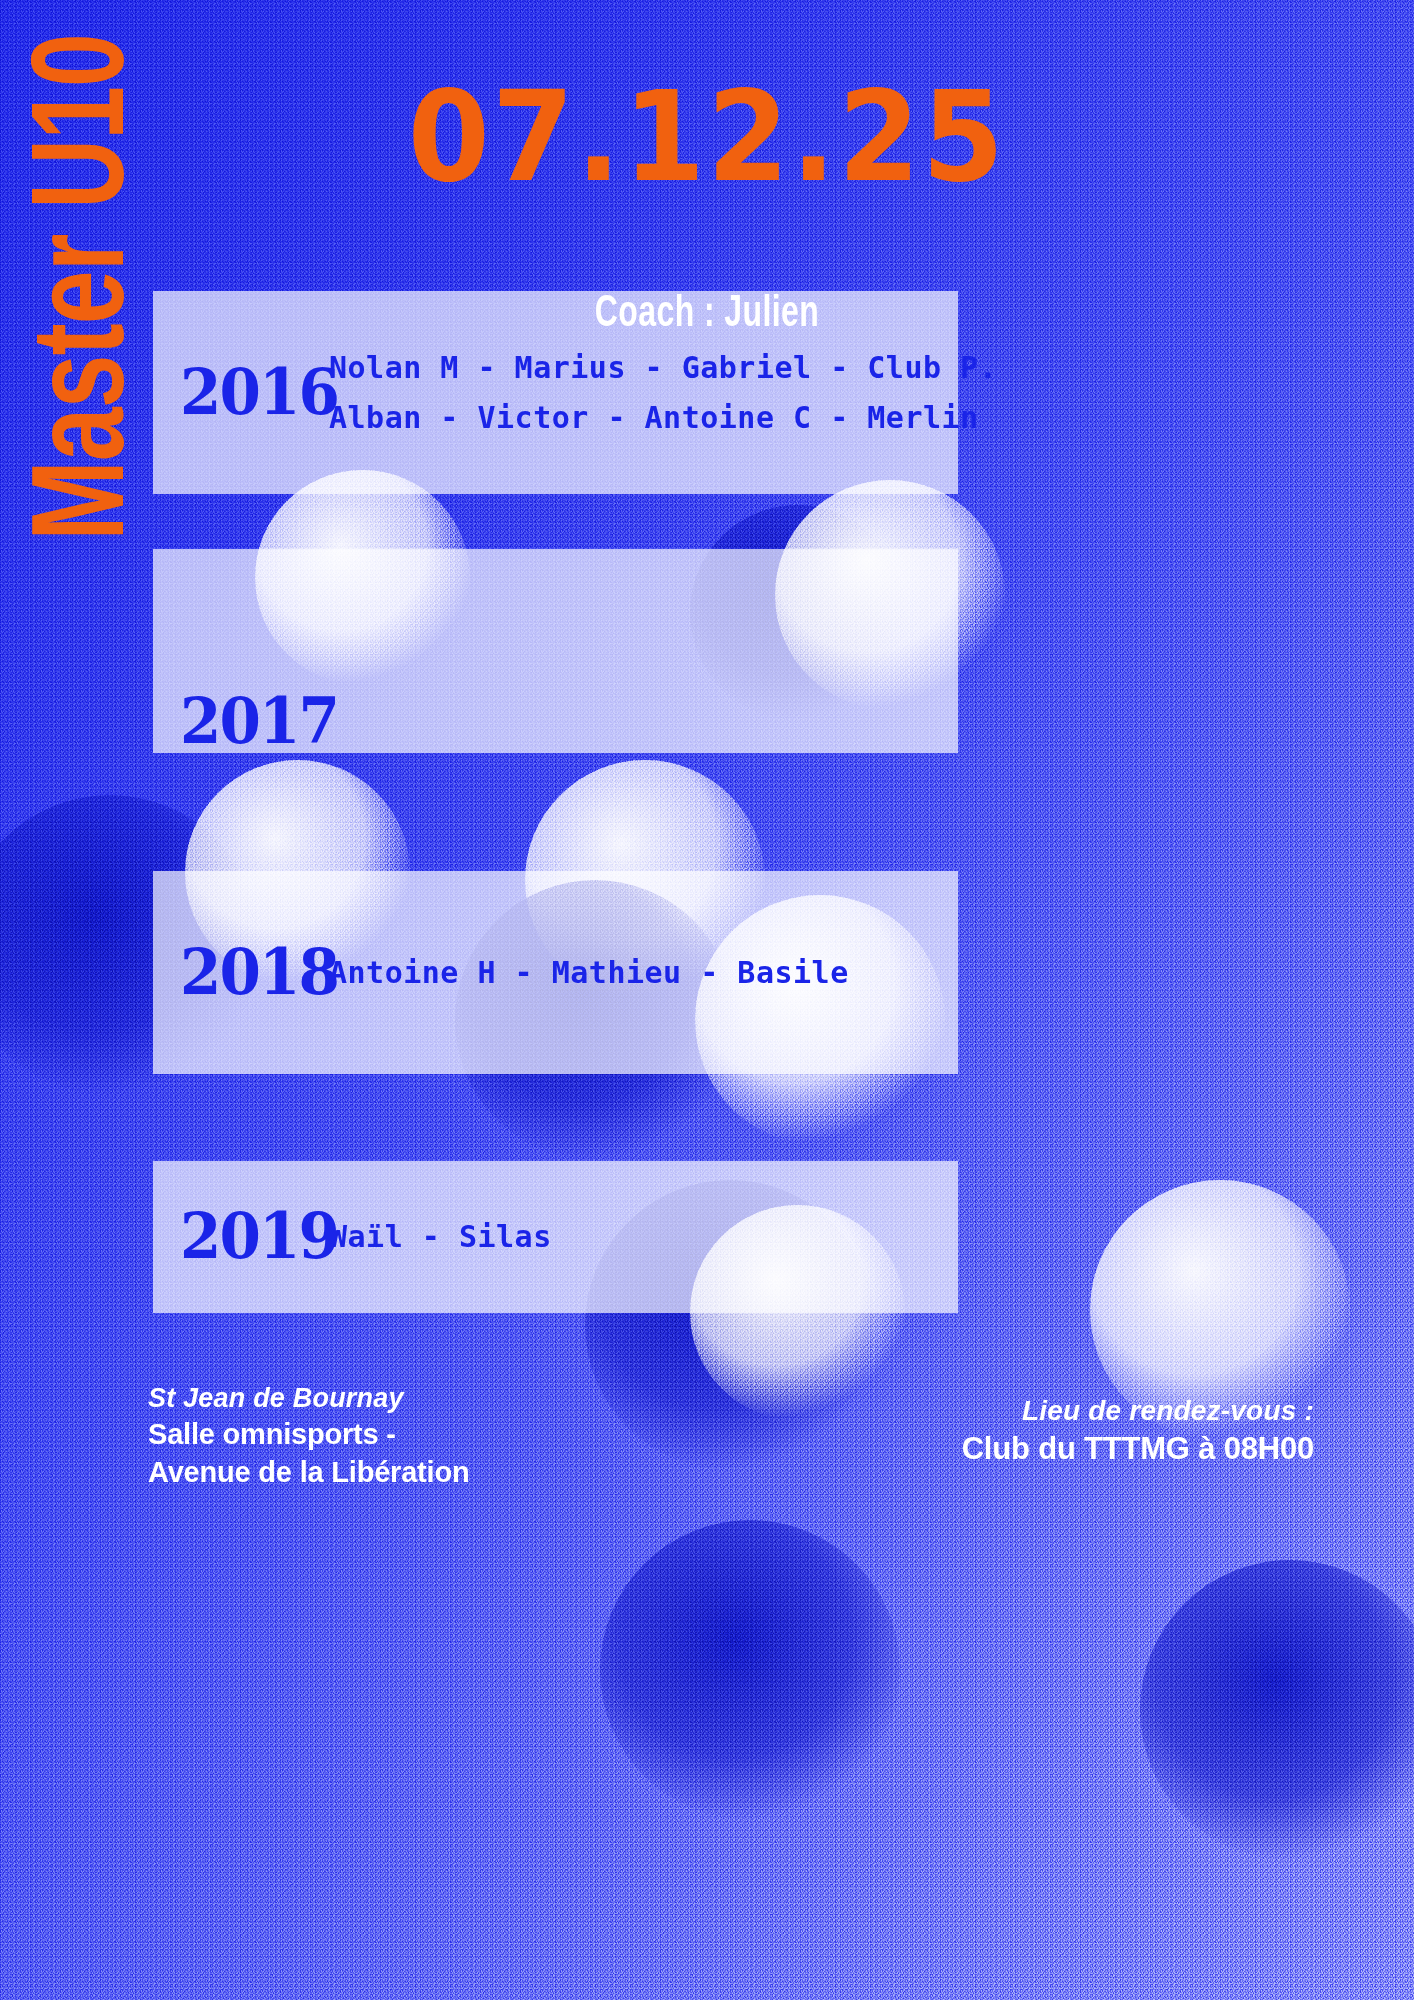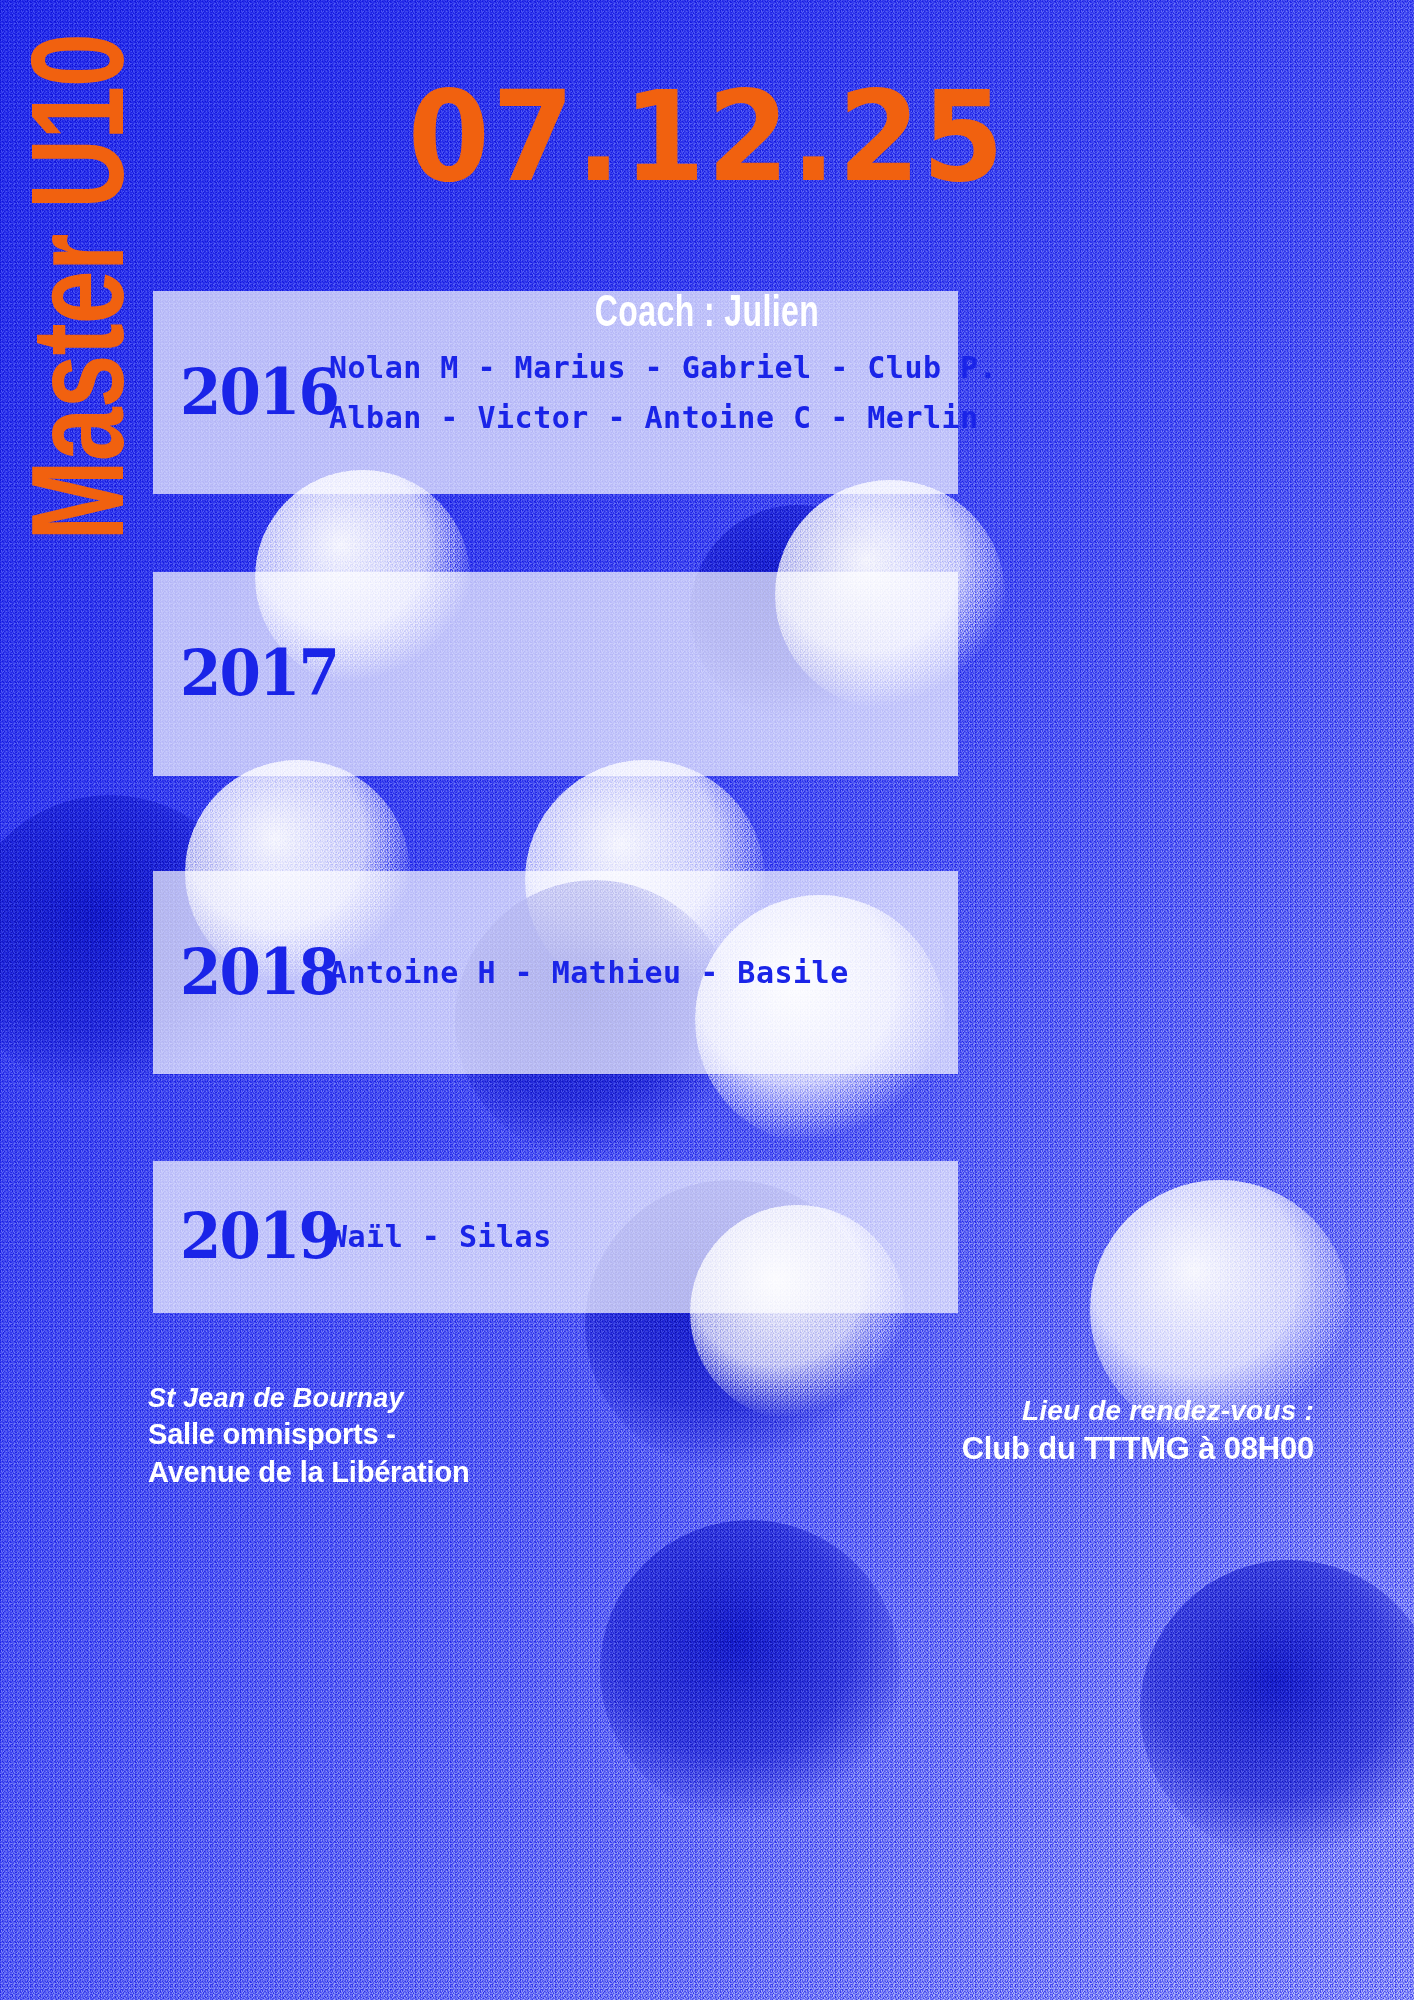--- a/index.html
+++ b/index.html
@@ -117,21 +117,21 @@
     color:#1a24e8;
     font-size:30px;
     font-weight:bold;
     font-family:"DejaVu Sans Mono", monospace;
     line-height:1.66;
     letter-spacing:.5px;
     white-space:pre;
   }
 
   #panel-2016 { top:291px; height:203px; }
-  #panel-2017 { top:572px; height:204px; }
+  #panel-2017 { top:549px; height:204px;align-items:flex-end; }
   #panel-2018 { top:871px; height:203px;text-align:center; }
   #panel-2019 { top:1161px; height:152px; }
 
   
   #footer-left {
     position:absolute; left:148px; top:1381px;
     color:#fff; line-height:1.30;
   }
   #footer-left .l1 {
     font-size:27px; font-weight:bold; font-style:italic;

